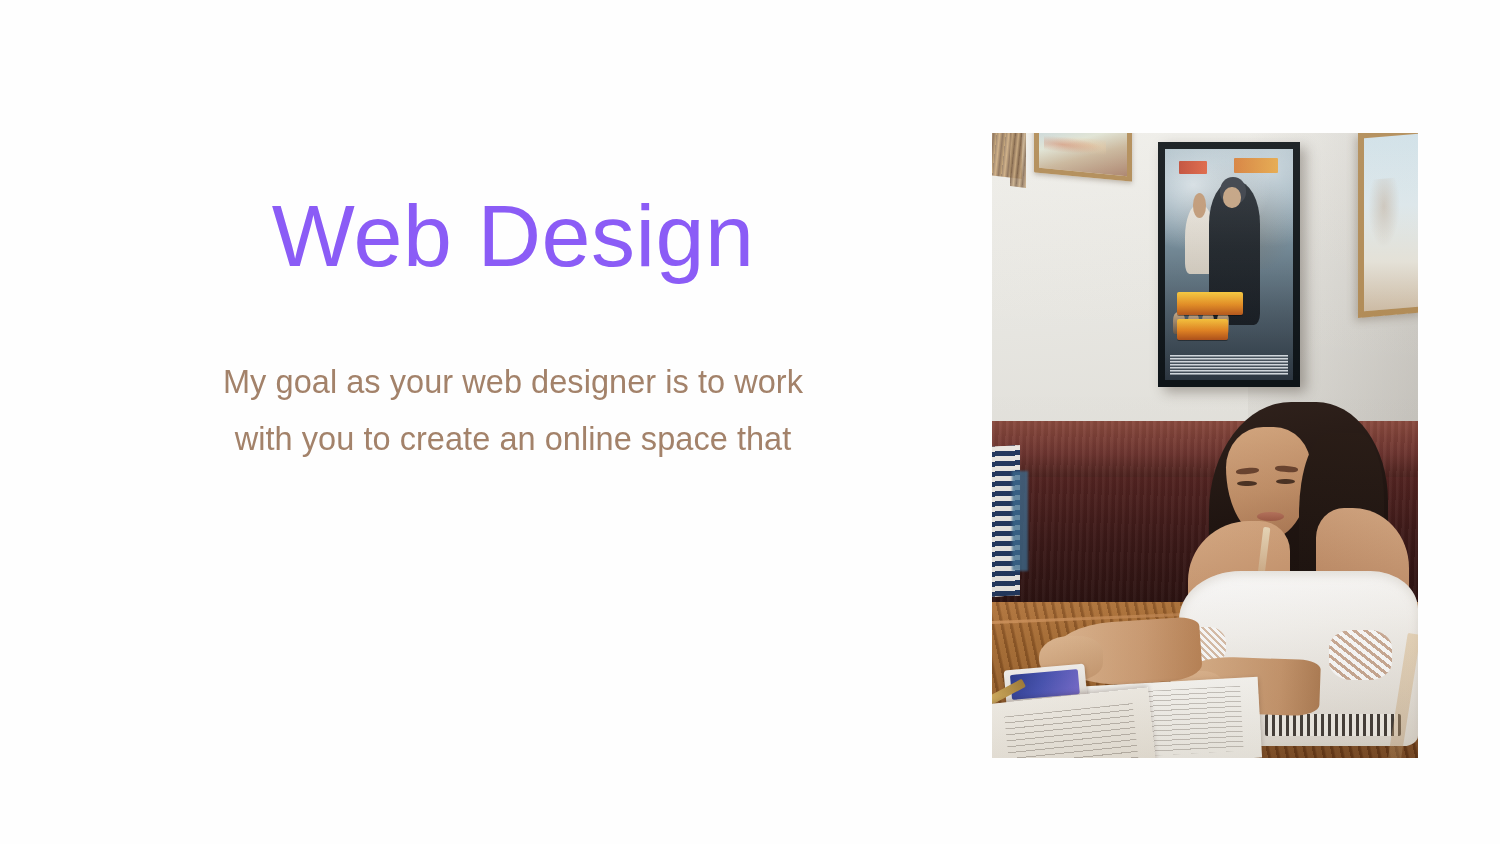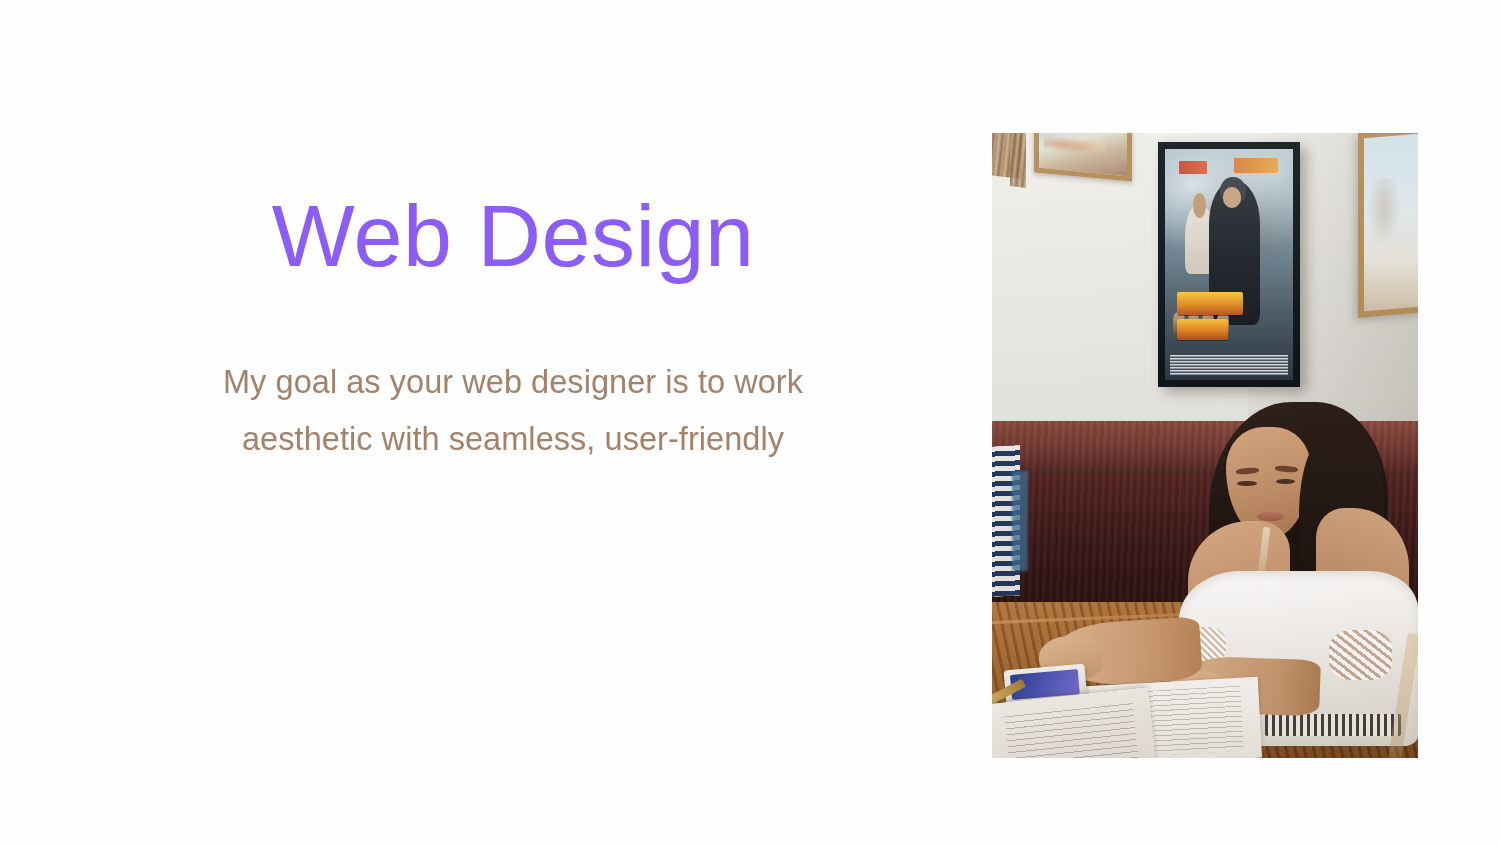--- a/index.html
+++ b/index.html
@@ -537,21 +537,21 @@
 <body>
 
 <div class="slide">
 
   <div class="text-col">
 
     <h1 class="slide-title">Web Design</h1>
 
     <div class="body-block">
       <div>My goal as your web designer is to work</div>
-      <div>aesthetic with seamless, user-friendly</div>
+      <div>with you to create an online space that</div>
     </div>
 
   </div>
 
   <figure class="photo-frame">
     <div class="photo">
 
       <div class="wall"></div>
       <div class="wall-shadow"></div>
 

